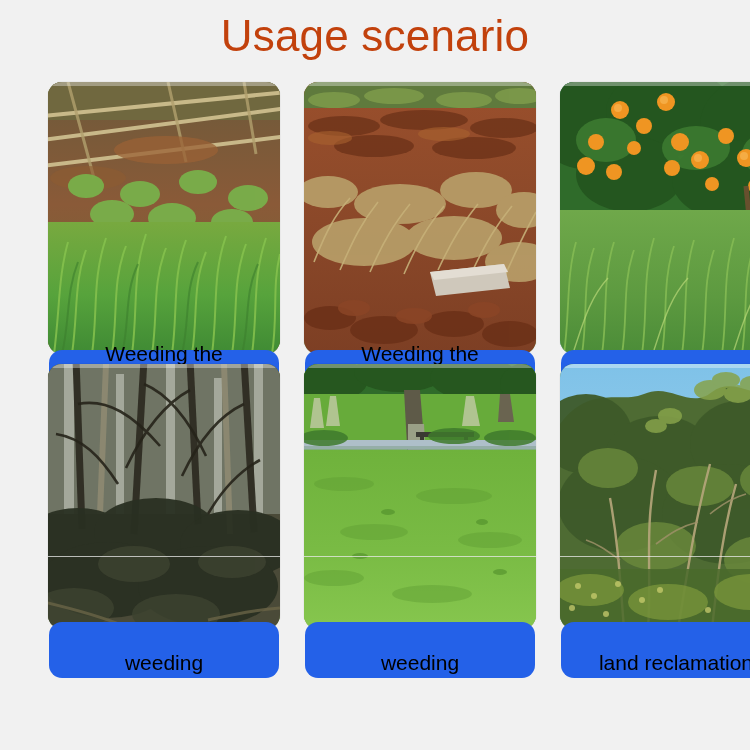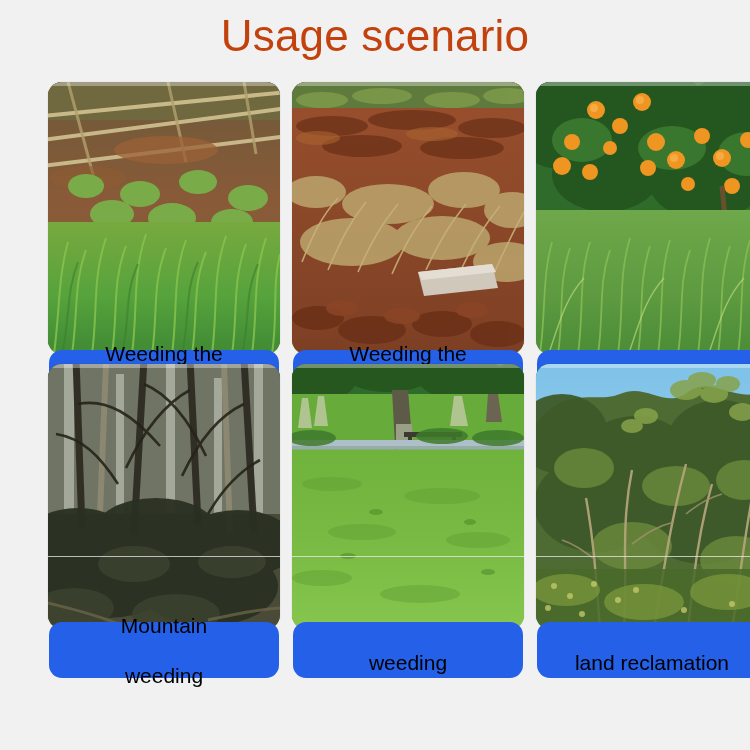--- a/index.html
+++ b/index.html
@@ -27,21 +27,21 @@
     line-height:60px;
     font-family:"Liberation Sans","DejaVu Sans",sans-serif;
   }
   .grid{
     position:absolute;
     top:82px;left:16px;
     width:718px;
   }
   .row{
     display:flex;
-    gap:12px;
+    gap:24px;
     margin-bottom:10px;
     padding-left:32px;
   }
   .cell{
     position:relative;
     width:232px;
   }
   .row-1 .photo{height:272px;}
   .row-2 .photo{height:265px;}
   .photo{
@@ -374,21 +374,21 @@
             <g stroke="#6a6446" stroke-width="3" fill="none" opacity="0.8">
               <path d="M-4 238 C30 246 52 252 76 262"></path>
               <path d="M160 256 C188 250 206 246 232 244"></path>
             </g>
           </svg>
           <div class="scanline"></div>
           <div class="topfade"></div>
         </div>
         <div class="caption">
           <span>
-            <span>Mountain</span><br>
+            <br>
             <span>weeding</span>
           </span>
         </div>
       </div>
 
       <div class="cell">
         <div class="photo">
           <svg viewBox="0 0 232 265" preserveAspectRatio="none" aria-hidden="true">
             <defs>
               <linearGradient id="g5lawn" x1="0" y1="0" x2="0" y2="1">

